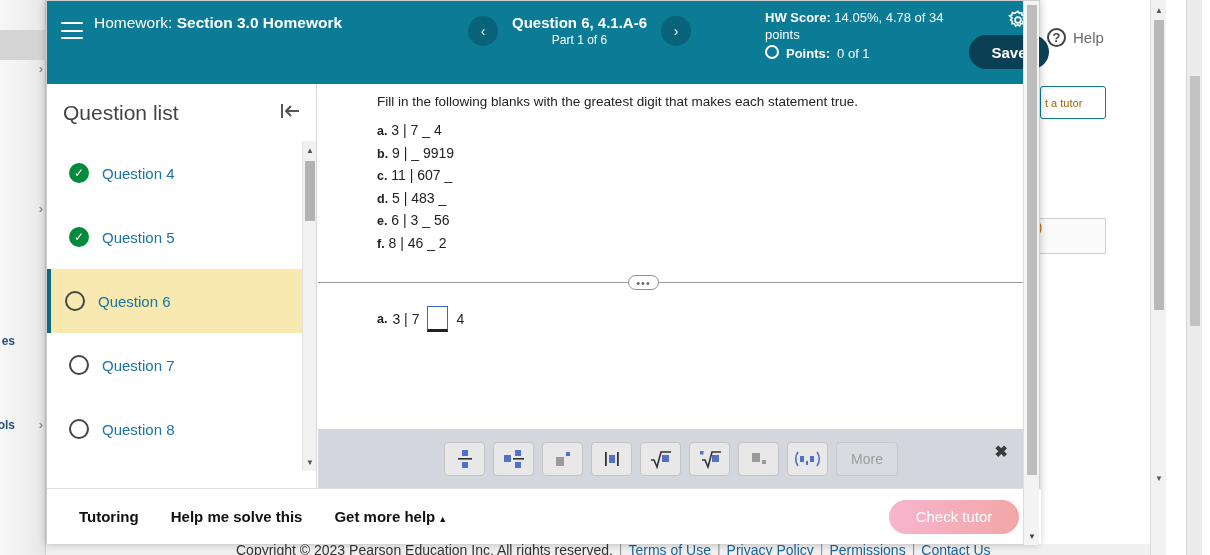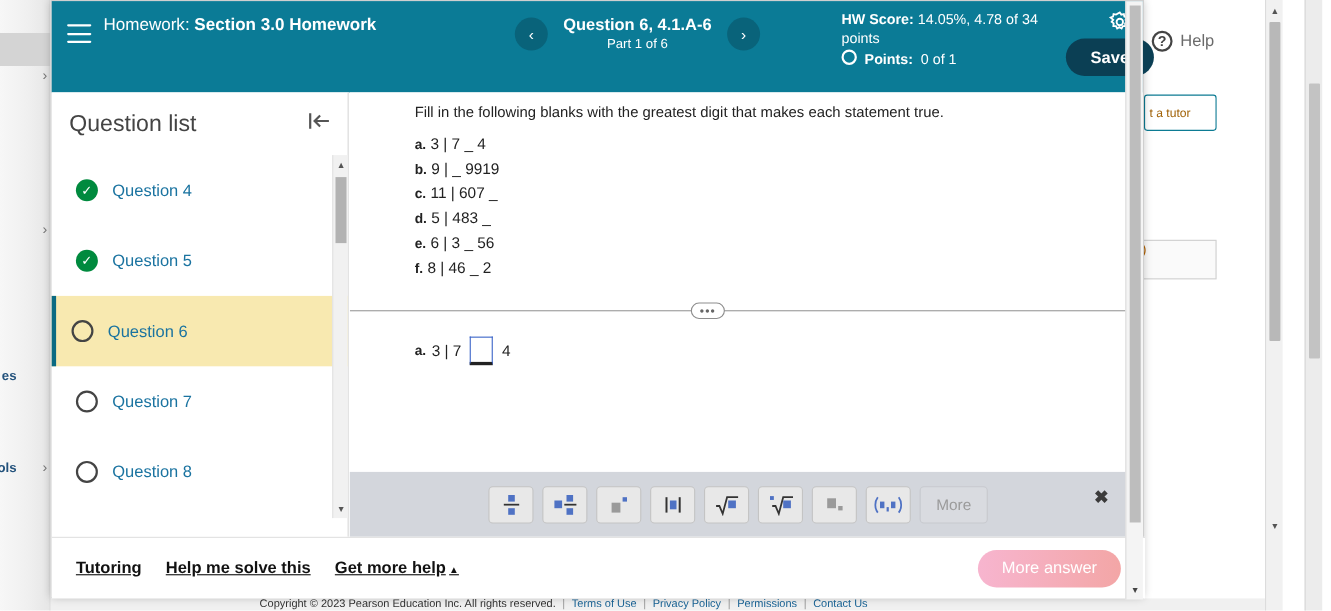--- a/index.html
+++ b/index.html
@@ -79,21 +79,21 @@
   .scroll-arrow {
     position: absolute; left: 0; width: 16px; height: 16px;
     display: flex; align-items: center; justify-content: center;
     font-size: 8px; color: #555;
   }
 
   
   #footer {
     position: absolute; left: 46px; top: 544px; width: 1104px; height: 11px;
     background: #f0f0f0;
-    font-size: 10px; color: #333;
+    font-size: 14px; color: #333;
     display: flex; align-items: center; gap: 6px;
     padding-left: 190px; overflow: hidden; white-space: nowrap;
   }
   #footer a { color: #1a6496; text-decoration: none; }
   .foot-sep { color: #999; }
 
   
   #modal {
     position: absolute; left: 46px; top: 0; width: 994px; height: 544px;
     background: #ffffff;
@@ -252,21 +252,21 @@
   }
 
   
   #actionbar {
     position: absolute; left: 0; top: 487px; width: 994px; height: 56px;
     background: #fff; border-top: 1px solid #e0e0e0;
     display: flex; align-items: center;
   }
   .act-link {
     font-size: 15px; font-weight: bold; color: #111;
-    cursor: pointer; margin-left: 22px; text-decoration: underline;
+    cursor: pointer; margin-left: 32px;
   }
   .caret-up { font-size: 9px; color: #111; margin-left: 3px; }
   .clear-btn {
     position: absolute; right: 150px; width: 92px; height: 32px;
     border: 1px solid #5e6a75; border-radius: 16px; background: #fff;
     color: #6f7a85; font-size: 15px; cursor: pointer;
     font-family: "Liberation Sans", sans-serif;
   }
   .check-btn {
     position: absolute; right: 22px; width: 130px; height: 34px;
@@ -527,20 +527,20 @@
     <div class="mbtn more">More</div>
     <div class="closex">✖</div>
   </div>
 
   <div id="actionbar">
     <span class="act-link">Tutoring</span>
     <span class="act-link">Help me solve this</span>
     <span class="act-link">
       <span>Get more help</span><span class="caret-up">▲</span>
     </span>
-    <button class="check-btn">More answer</button>
+    <button class="check-btn">Check tutor</button>
   </div>
 
   <div id="modal-scroll">
     <div class="th"></div>
     <div class="ar">▼</div>
   </div>
 </div>
 
 </body></html>

